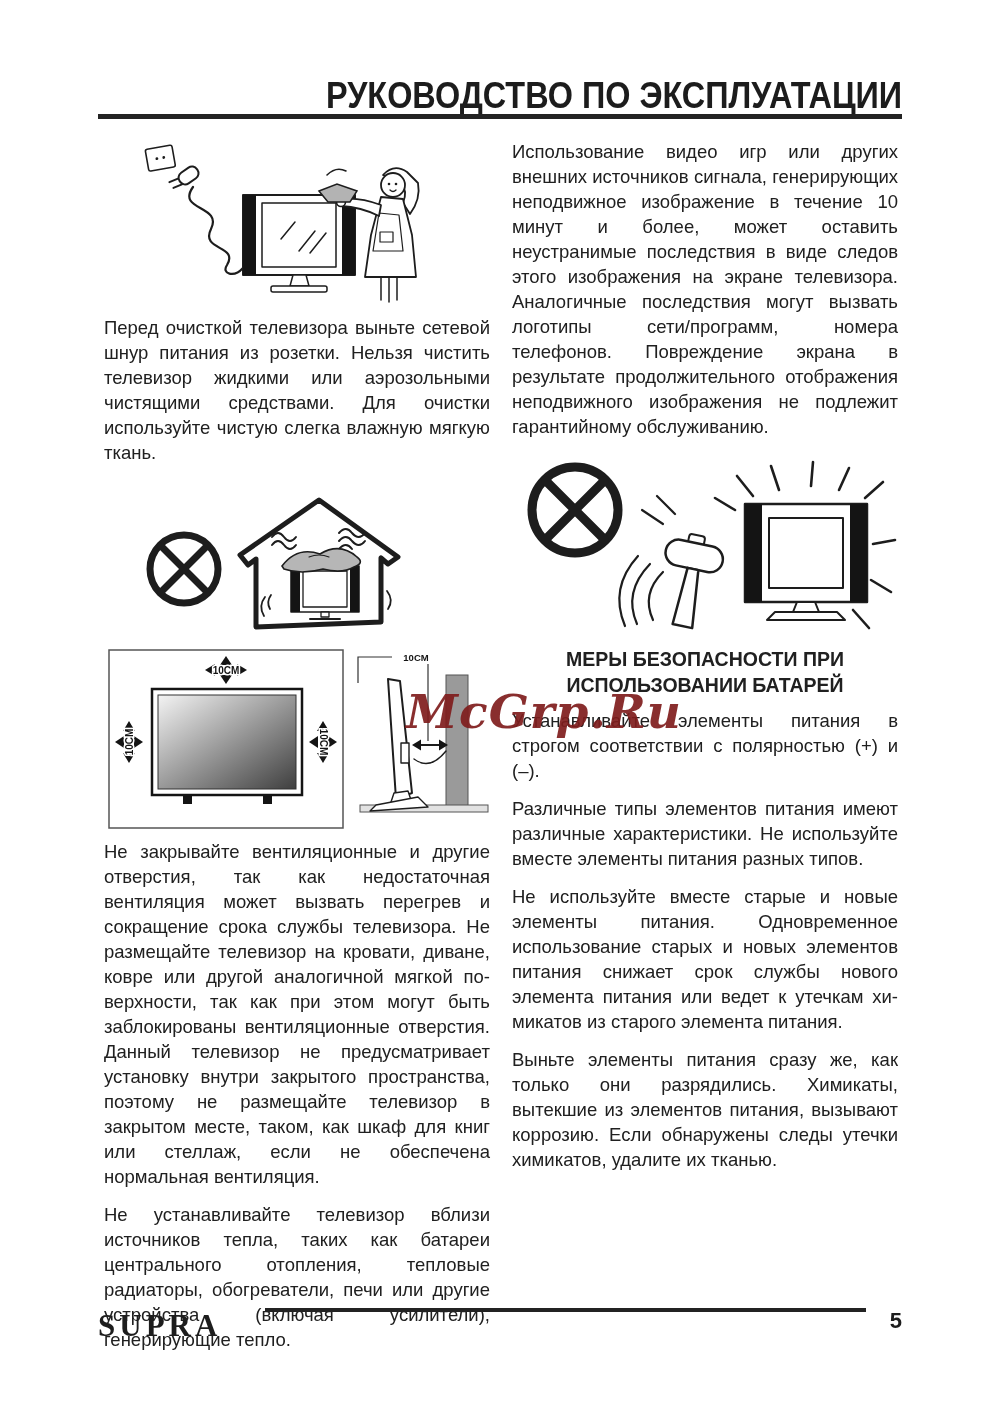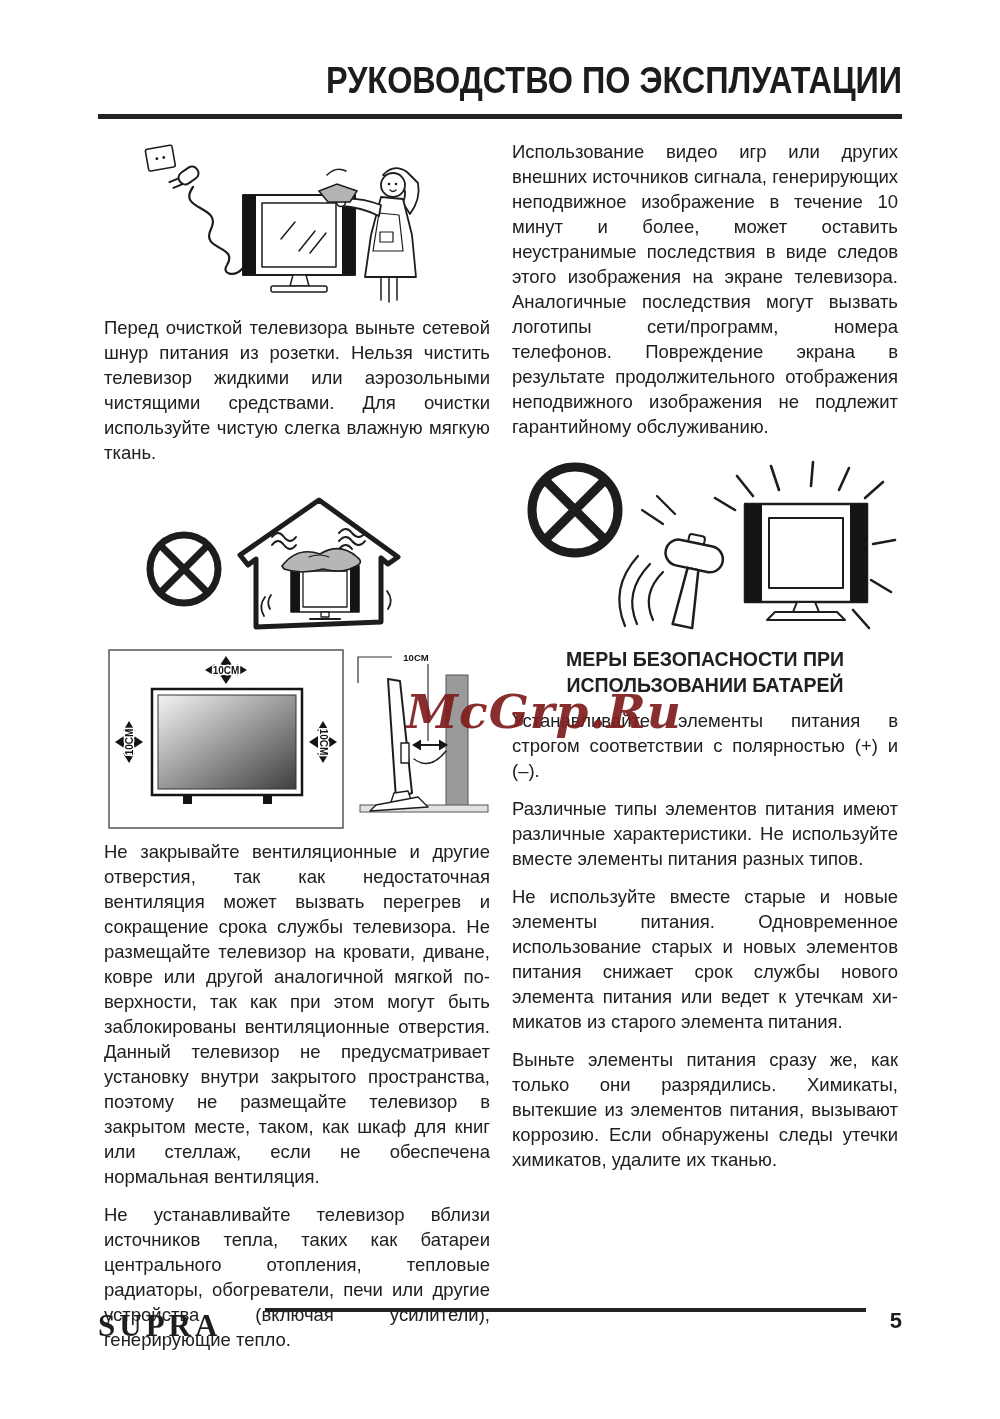--- a/index.html
+++ b/index.html
@@ -1,20 +1,20 @@
 <!DOCTYPE html>
 <html lang="ru"><head>
 <meta charset="utf-8">
 <style>
   html,body{margin:0;padding:0;background:#ffffff;}
   body{width:1000px;height:1419px;position:relative;overflow:hidden;
        font-family:"Liberation Sans",sans-serif;color:#202020;}
 
   
-  .title-wrap{position:absolute;top:60px;right:98px;text-align:right;}
+  .title-wrap{position:absolute;top:75px;right:98px;text-align:right;}
   .title-inner{display:inline-block;font-weight:bold;font-size:36px;
        letter-spacing:0px;transform:scaleX(.9);transform-origin:right center;
        color:#1c1c1c;white-space:nowrap;}
   .title-rule{position:absolute;left:98px;right:98px;top:114px;height:5px;background:#232323;}
 
   
   .col{position:absolute;top:139px;width:386px;font-size:18.5px;line-height:25px;
        text-align:justify;hyphens:manual;-webkit-hyphens:manual;}
   .col-left{left:104px;}
   .col-right{left:512px;}

